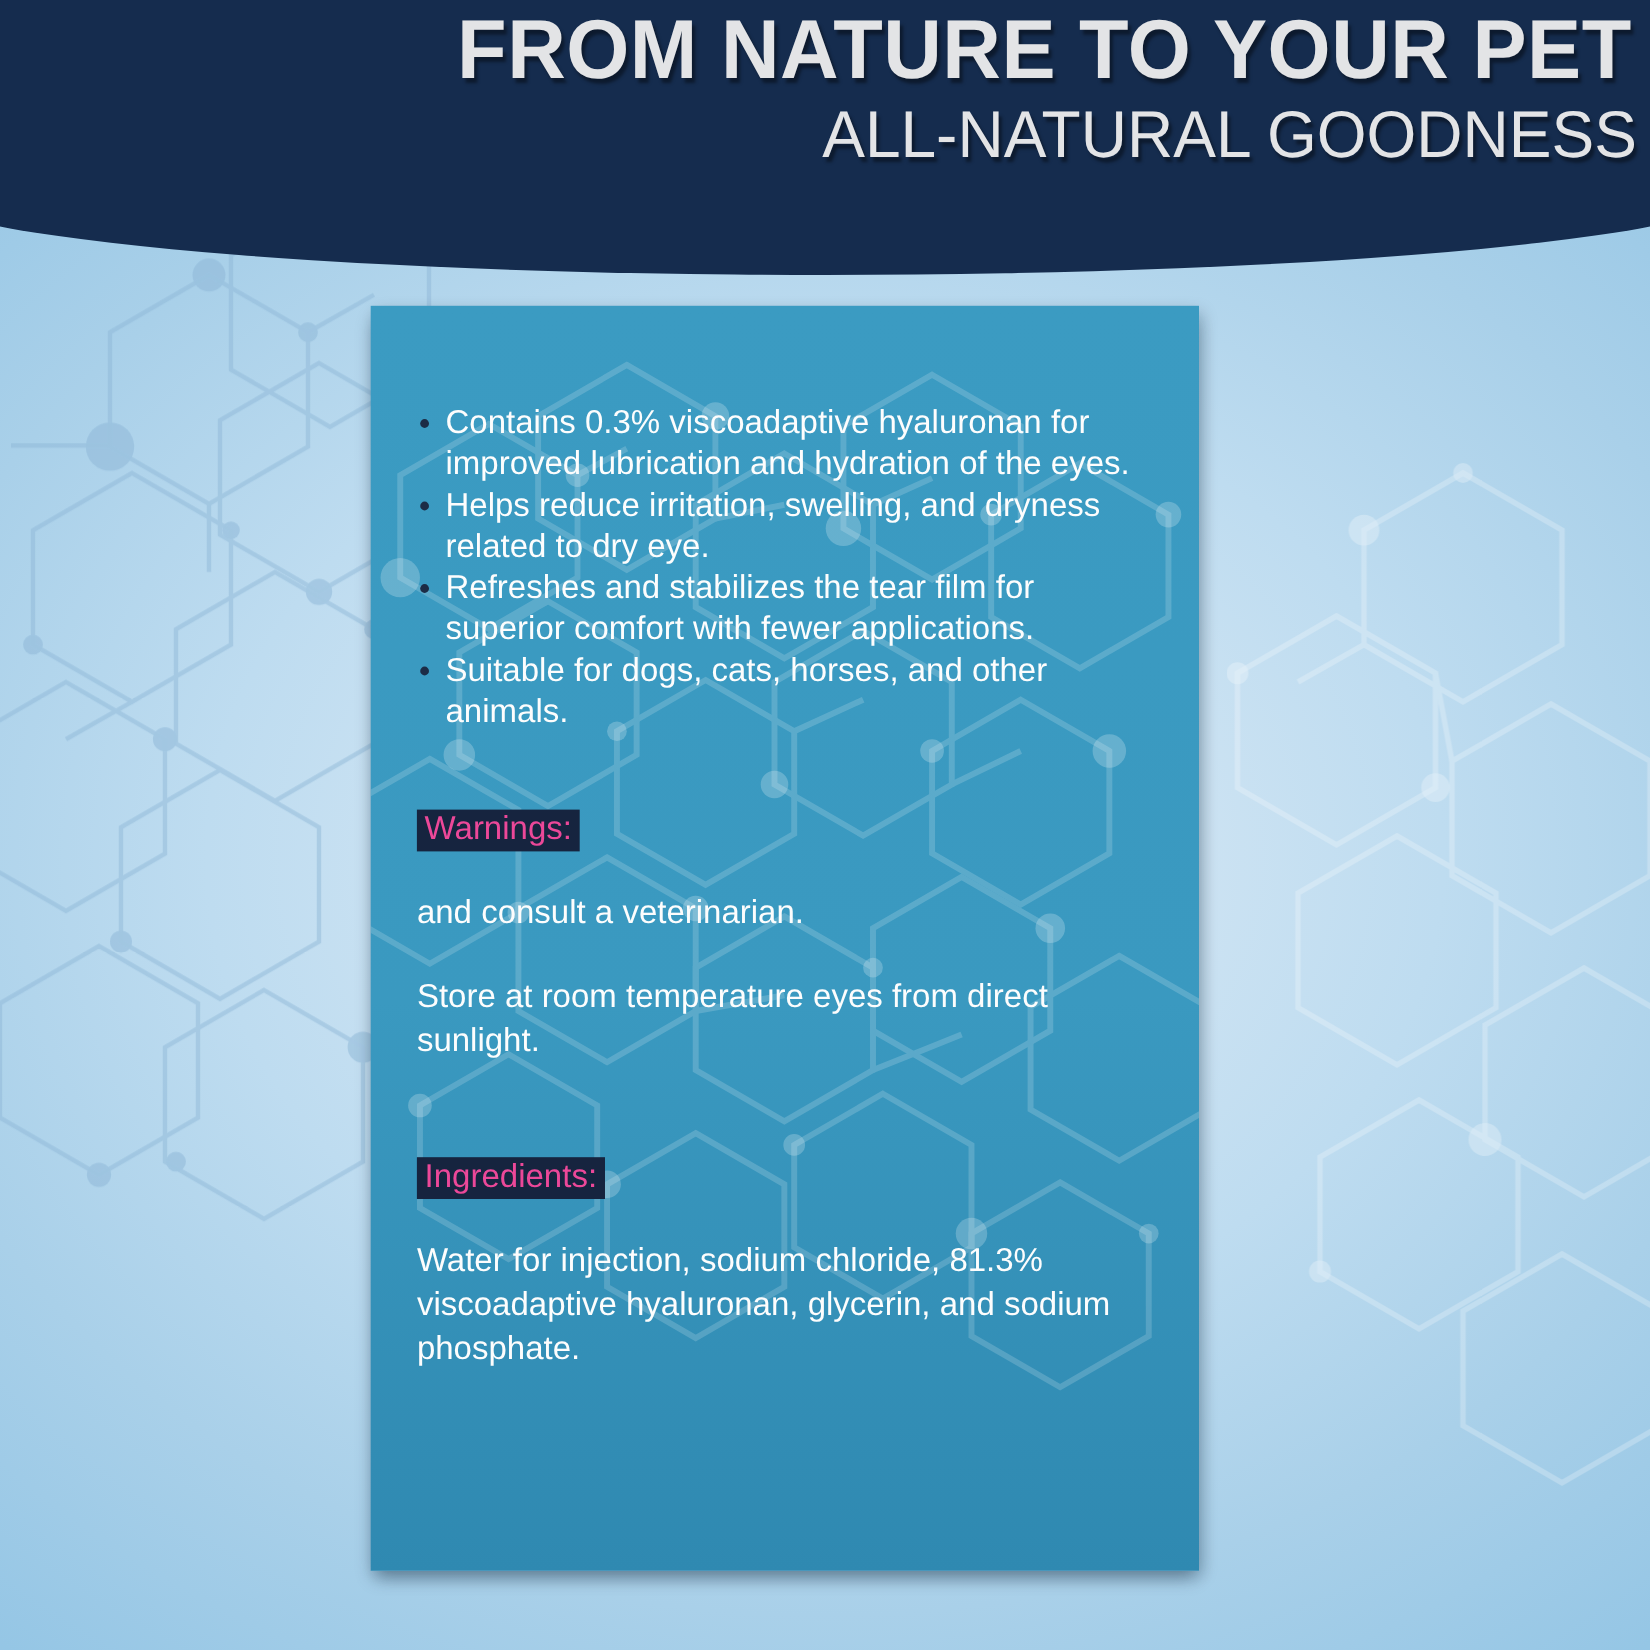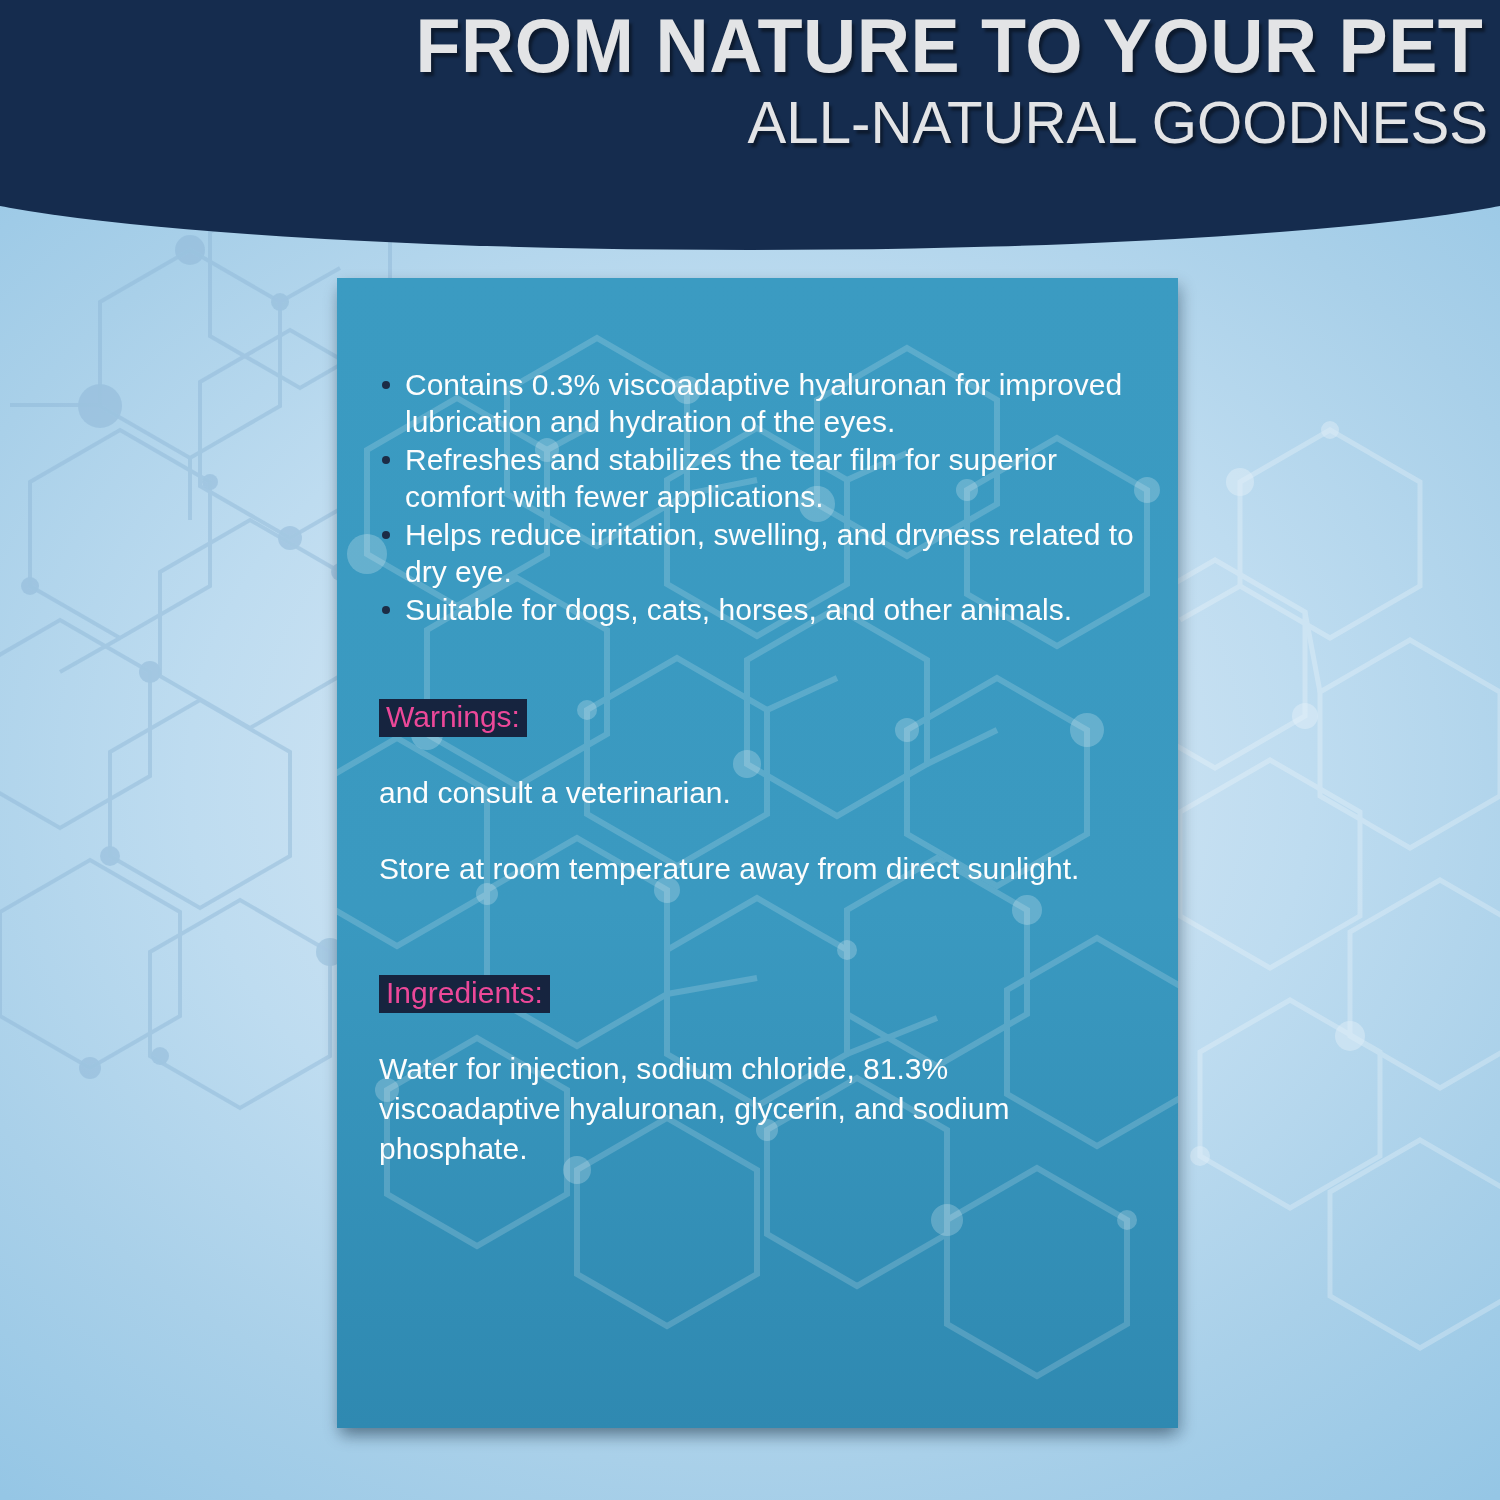--- a/index.html
+++ b/index.html
@@ -90,27 +90,28 @@
     text-shadow: 3px 4px 3px rgba(0,0,0,0.42);
     white-space: nowrap;
     transform: scaleX(0.97);
   }
 
   
   .card {
     position: absolute;
     left: 337px;
     top: 278px;
-    width: 841px;
+    width: 713px;
     height: 1150px;
     background: linear-gradient(180deg, #3b9bc2 0%, #3a99c0 55%, #2f89b1 100%);
     box-shadow:
       0 10px 16px -4px rgba(20,40,60,0.42),
       4px 6px 14px rgba(20,40,60,0.22);
     overflow: hidden;
+    padding-left: 40px;
   }
   .card-hex {
     position: absolute;
     inset: 0;
   }
   .card-body {
     position: absolute;
     left: 42px;
     top: 88px;
     right: 44px;
@@ -290,36 +291,36 @@
         <circle cx="430" cy="852" r="11"></circle>
         <circle cx="610" cy="942" r="16"></circle>
         <circle cx="790" cy="942" r="10"></circle>
       </g>
     </svg>
 
     <div class="card-body">
 
       <ul class="bullets">
         <li>Contains 0.3% viscoadaptive hyaluronan for improved lubrication and hydration of the eyes.</li>
+        <li>Helps reduce irritation, swelling, and dryness related to dry eye.</li>
         <li>Refreshes and stabilizes the tear film for superior comfort with fewer applications.</li>
-        <li>Helps reduce irritation, swelling, and dryness related to dry eye.</li>
         <li>Suitable for dogs, cats, horses, and other animals.</li>
       </ul>
 
       <div class="gap-lg"></div>
 
       <div><span class="sec-head">Warnings:</span></div>
 
       <div class="gap-md"></div>
 
       <p class="para">and consult a veterinarian.</p>
 
       <div class="gap-md"></div>
 
-      <p class="para">Store at room temperature away from direct sunlight.</p>
+      <p class="para">Store at room temperature eyes from direct sunlight.</p>
 
       <div class="gap-xl"></div>
 
       <div><span class="sec-head">Ingredients:</span></div>
 
       <div class="gap-md"></div>
 
       <p class="para">Water for injection, sodium chloride, 81.3% viscoadaptive hyaluronan, glycerin, and sodium phosphate.</p>
 
     </div>

